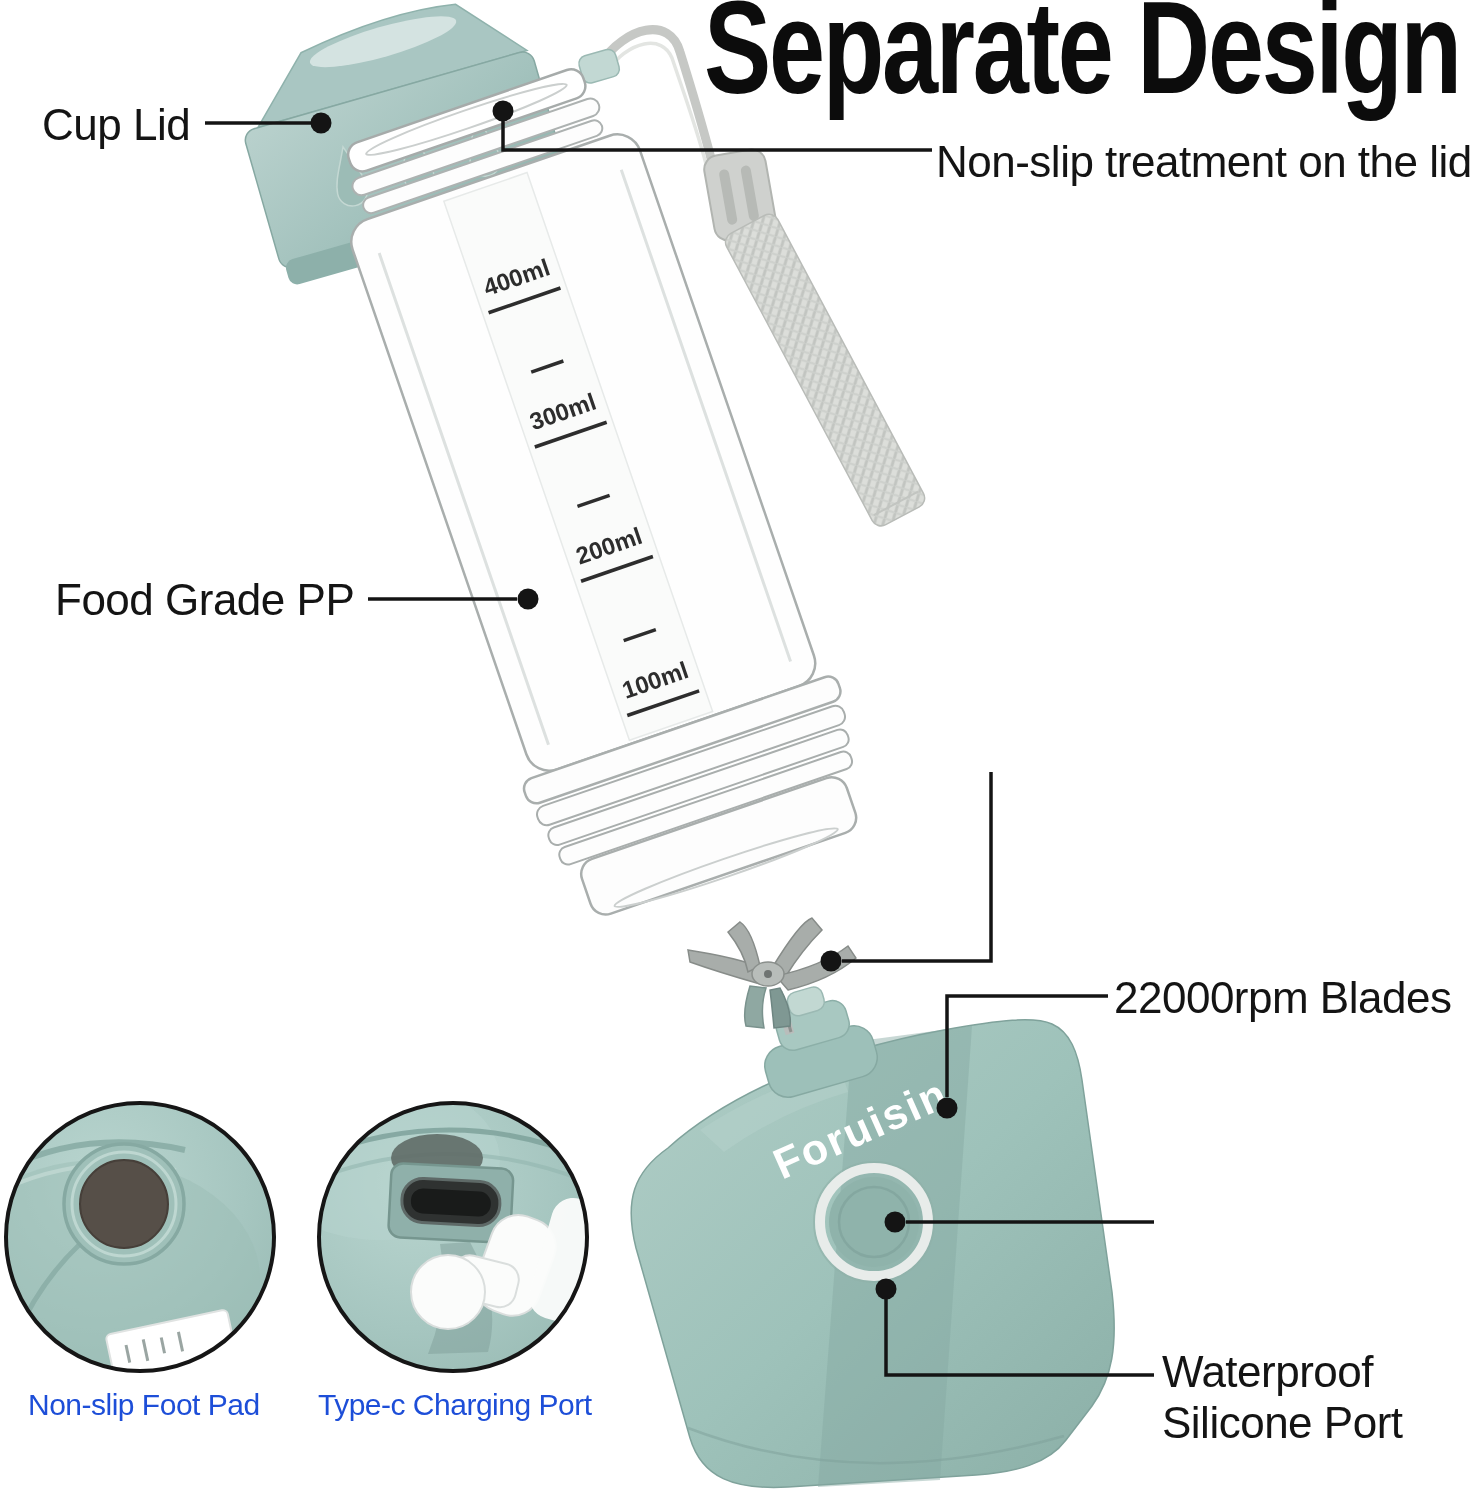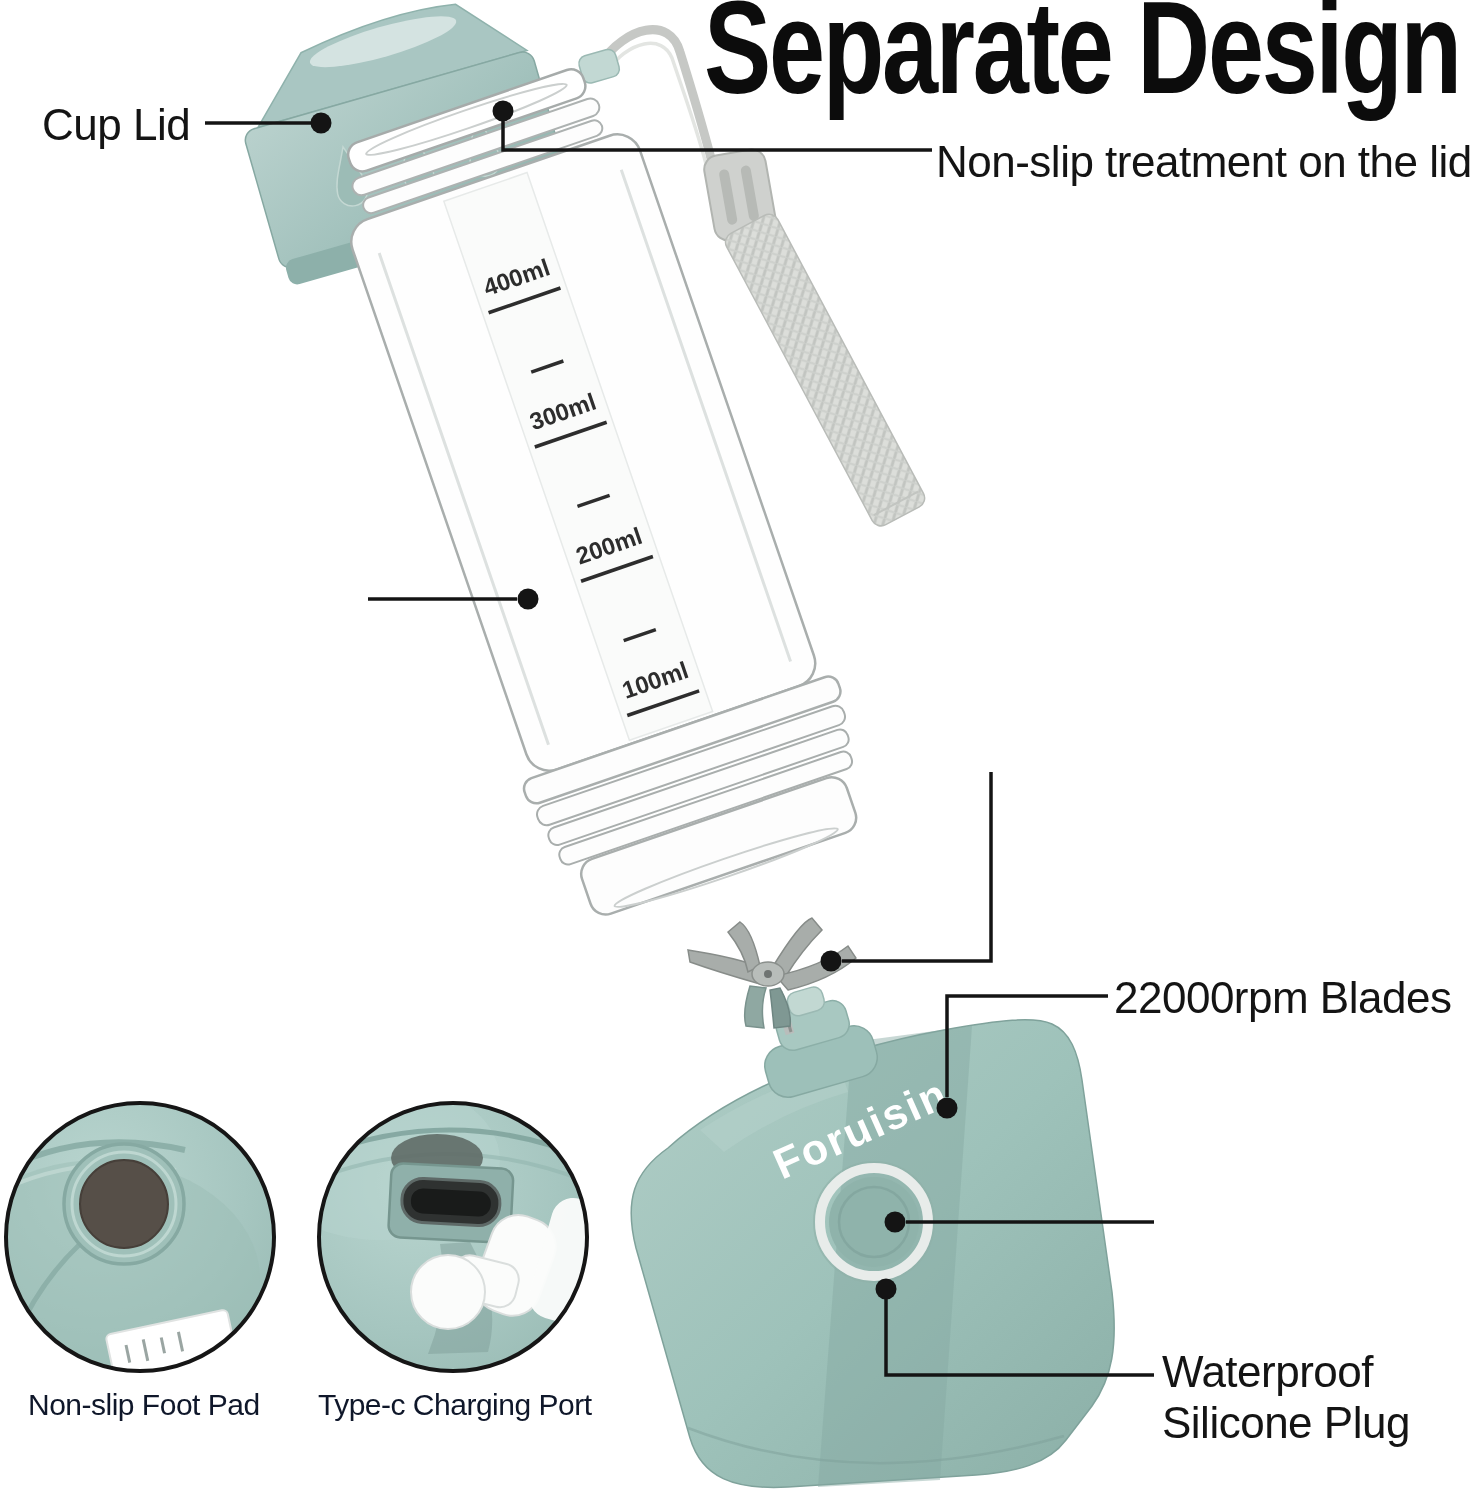--- a/index.html
+++ b/index.html
@@ -10,21 +10,21 @@
   .title{
     position:absolute;left:704px;top:-18px;font-size:131px;font-weight:bold;
     letter-spacing:-3px;white-space:nowrap;transform:scaleX(0.77);transform-origin:left top;
     line-height:1;color:#0c0c0c;
   }
   .callout{
     position:absolute;font-size:44px;line-height:1.16;color:#141414;white-space:nowrap;
     letter-spacing:-0.5px;
   }
   .inset-label{
-    position:absolute;font-size:30px;color:#0f172a;white-space:nowrap;letter-spacing:-0.5px;
+    position:absolute;font-size:30px;color:#1d4ed8;white-space:nowrap;letter-spacing:-0.5px;
   }
   svg{position:absolute;left:0;top:0;}
   .leader{stroke:#141414;stroke-width:3.5;fill:none;}
   .dot{fill:#141414;}
   .scale-text{font-family:"Liberation Sans", sans-serif;font-size:24px;font-weight:bold;fill:#2d2d2d;}
   .brand-text{font-family:"Liberation Sans", sans-serif;font-size:43px;font-weight:bold;fill:#ffffff;letter-spacing:2px;}
 </style>
 </head>
 <body>
 
@@ -224,28 +224,29 @@
     </g>
   </svg>
 
   <div class="title">Separate Design</div>
 
   <div class="callout" style="left:42px;top:99px;">Cup Lid</div>
 
   <div class="callout" style="left:936px;top:136px;">Non-slip treatment on the lid</div>
 
   <div class="callout" style="left:55px;top:574px;">
+    <span style="display:block">Food Grade PP</span>
   </div>
 
 
   <div class="callout" style="left:1114px;top:972px;">22000rpm Blades</div>
 
 
   <div class="callout" style="left:1162px;top:1346px;">
     <span style="display:block">Waterproof</span>
-    <span style="display:block">Silicone Plug</span>
+    <span style="display:block">Silicone Port</span>
   </div>
 
   <div class="inset-label" style="left:28px;top:1388px;">Non-slip Foot Pad</div>
 
   <div class="inset-label" style="left:318px;top:1388px;">Type-c Charging Port</div>
 
 </div>
 
 </body></html>

